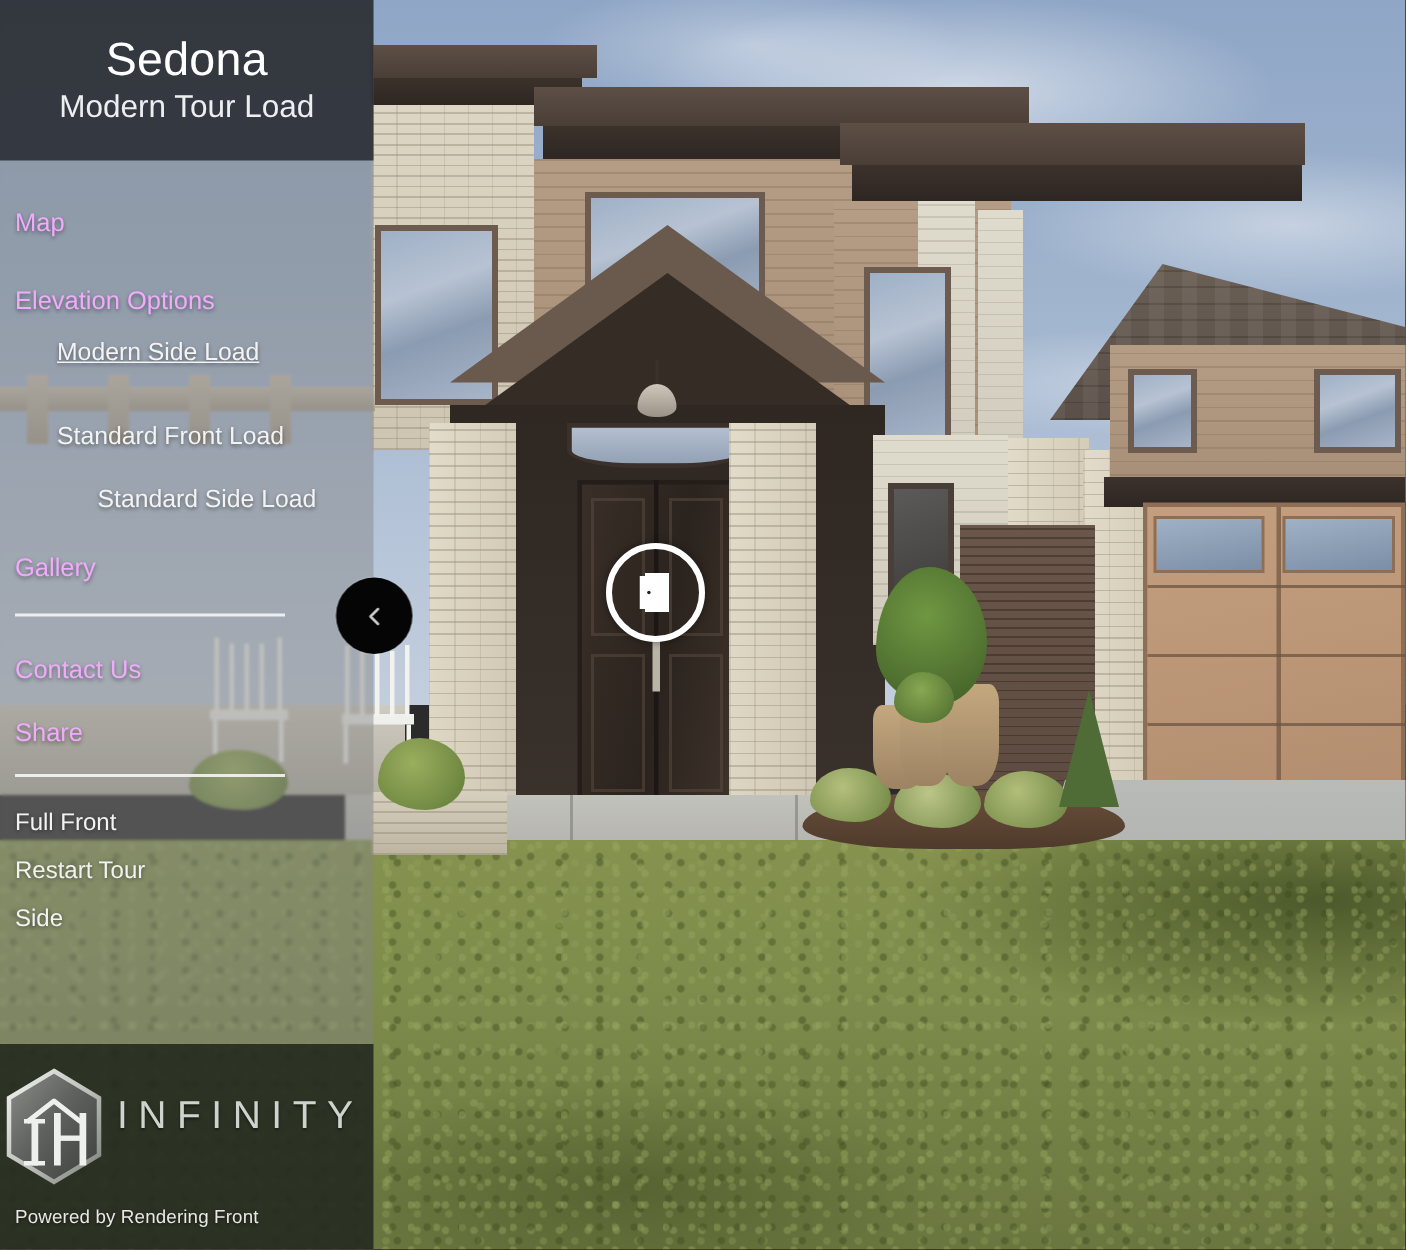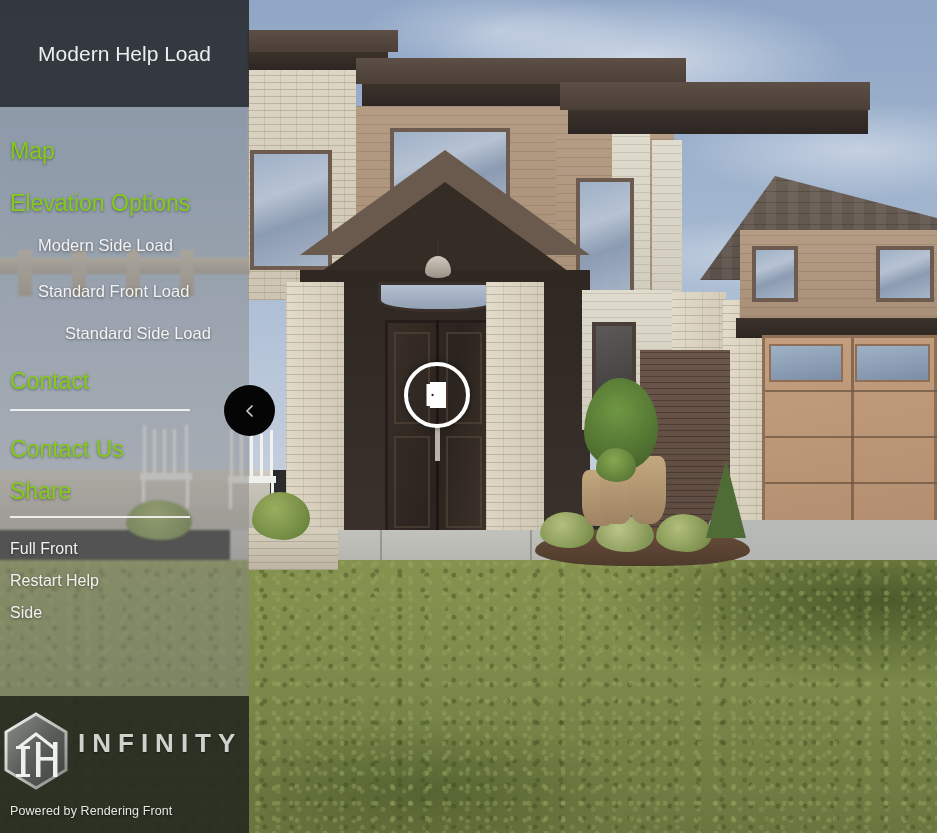--- a/index.html
+++ b/index.html
@@ -209,21 +209,21 @@
     color:#fff; font-size:31px; font-weight:400; line-height:1.12;
     letter-spacing:.2px; text-align:center;
   }
   #subtitle {
     color:#eceff1; font-size:21px; font-weight:400; line-height:1.2;
     text-align:center; margin-top:1px;
   }
 
   #menu { position:absolute; left:0; top:107px; width:249px; }
   .m-item {
-    color:#84cc16; font-size:23px; line-height:1; padding:0 0 0 10px;
+    color:#f0abfc; font-size:17px; line-height:1; padding:0 0 0 10px;
     text-shadow:0 1px 3px rgba(0,0,0,.45);
     cursor:pointer; white-space:nowrap;
   }
   .m-sub {
     color:#f3f3f3; font-size:16.5px; line-height:1; padding-left:38px;
     text-shadow:0 1px 3px rgba(0,0,0,.45);
     cursor:pointer; white-space:nowrap;
   }
   .m-small {
     color:#f2f2f2; font-size:16px; line-height:1; padding-left:10px;
@@ -238,21 +238,21 @@
   
   #footer {
     position:absolute; left:0; top:696px; width:249px; height:137px;
     background:rgba(24,30,20,.80);
     z-index:42;
   }
   #logo-row { position:absolute; left:0; top:14px; width:249px; height:86px; }
   .hexmark { position:absolute; left:2px; top:2px; width:68px; height:78px; }
   #brandname {
     position:absolute; left:78px; top:18px;
-    color:#cfd3cd; font-size:26px; letter-spacing:7px; font-weight:700;
+    color:#cfd3cd; font-size:26px; letter-spacing:7px; font-weight:400;
     text-shadow:0 1px 2px rgba(0,0,0,.5);
   }
   #brandsub {
     position:absolute; left:80px; top:51px;
     color:#cfd3cd; font-size:14.5px; letter-spacing:4.6px; font-weight:400;
     text-shadow:0 1px 2px rgba(0,0,0,.5);
   }
   #poweredby {
     position:absolute; left:10px; top:108px;
     color:#e8e8e6; font-size:12.5px; letter-spacing:.1px;
@@ -398,44 +398,45 @@
     <div class="basket" style="left:582px; top:470px; width:36px; height:56px;"></div>
     <div class="basket" style="left:600px; top:462px; width:34px; height:62px;"></div>
     <div class="basket" style="left:628px; top:456px; width:38px; height:68px;"></div>
     <div class="bush" style="left:584px; top:378px; width:74px; height:92px; background:radial-gradient(circle at 45% 35%, #6f9742, #3f5c27);"></div>
     <div class="bush" style="left:596px; top:448px; width:40px; height:34px; background:radial-gradient(circle at 45% 35%, #87a852, #4d6a2d);"></div>
   </div>
 
   <div id="sidebar">
 
     <div id="titlebar">
-      <div id="subtitle">Modern Help Load</div>
+      <div id="title">Sedona</div>
+      <div id="subtitle">Modern Tour Load</div>
     </div>
 
     <nav id="menu">
 
       <div class="m-item" style="position:absolute; left:0; top:33px;">Map</div>
 
       <div class="m-item" style="position:absolute; left:0; top:85px;">Elevation Options</div>
 
-      <div class="m-sub" style="position:absolute; left:0; top:130px;">Modern Side Load</div>
+      <div class="m-sub" style="position:absolute; left:0; top:120px;text-decoration:underline;">Modern Side Load</div>
       <div class="m-sub" style="position:absolute; left:0; top:176px;">Standard Front Load</div>
       <div class="m-sub" style="position:absolute; left:0; top:218px;margin-left:27px;">Standard Side Load</div>
 
-      <div class="m-item" style="position:absolute; left:0; top:263px;">Contact</div>
+      <div class="m-item" style="position:absolute; left:0; top:263px;">Gallery</div>
 
       <div class="divider" style="position:absolute; left:0; top:302px;"></div>
 
       <div class="m-item" style="position:absolute; left:0; top:331px;">Contact Us</div>
       <div class="m-item" style="position:absolute; left:0; top:373px;">Share</div>
 
       <div class="divider" style="position:absolute; left:0; top:409px;"></div>
 
       <div class="m-small" style="position:absolute; left:0; top:434px;">Full Front</div>
-      <div class="m-small" style="position:absolute; left:0; top:466px;">Restart Help</div>
+      <div class="m-small" style="position:absolute; left:0; top:466px;">Restart Tour</div>
       <div class="m-small" style="position:absolute; left:0; top:498px;">Side</div>
     </nav>
 
     <div id="footer">
       <div id="logo-row">
         <svg class="hexmark" viewBox="0 0 68 78">
           <defs>
             <linearGradient id="hexg" x1="0" y1="0" x2="1" y2="1">
               <stop offset="0%" stop-color="#8c8f8a"></stop>
               <stop offset="45%" stop-color="#5f625e"></stop>

